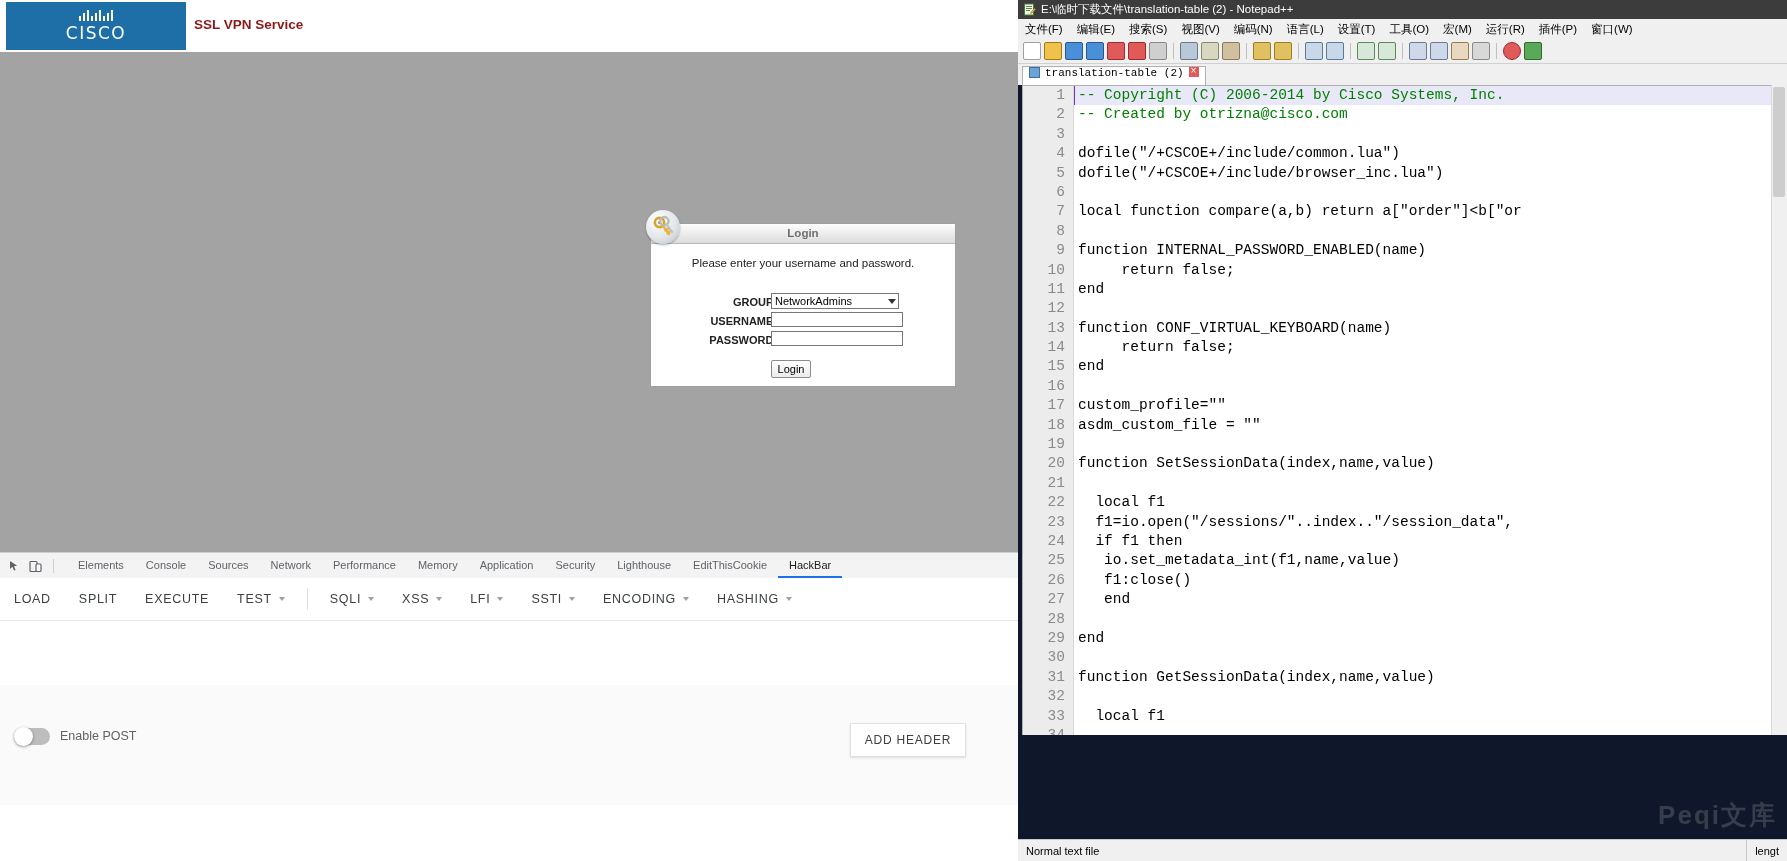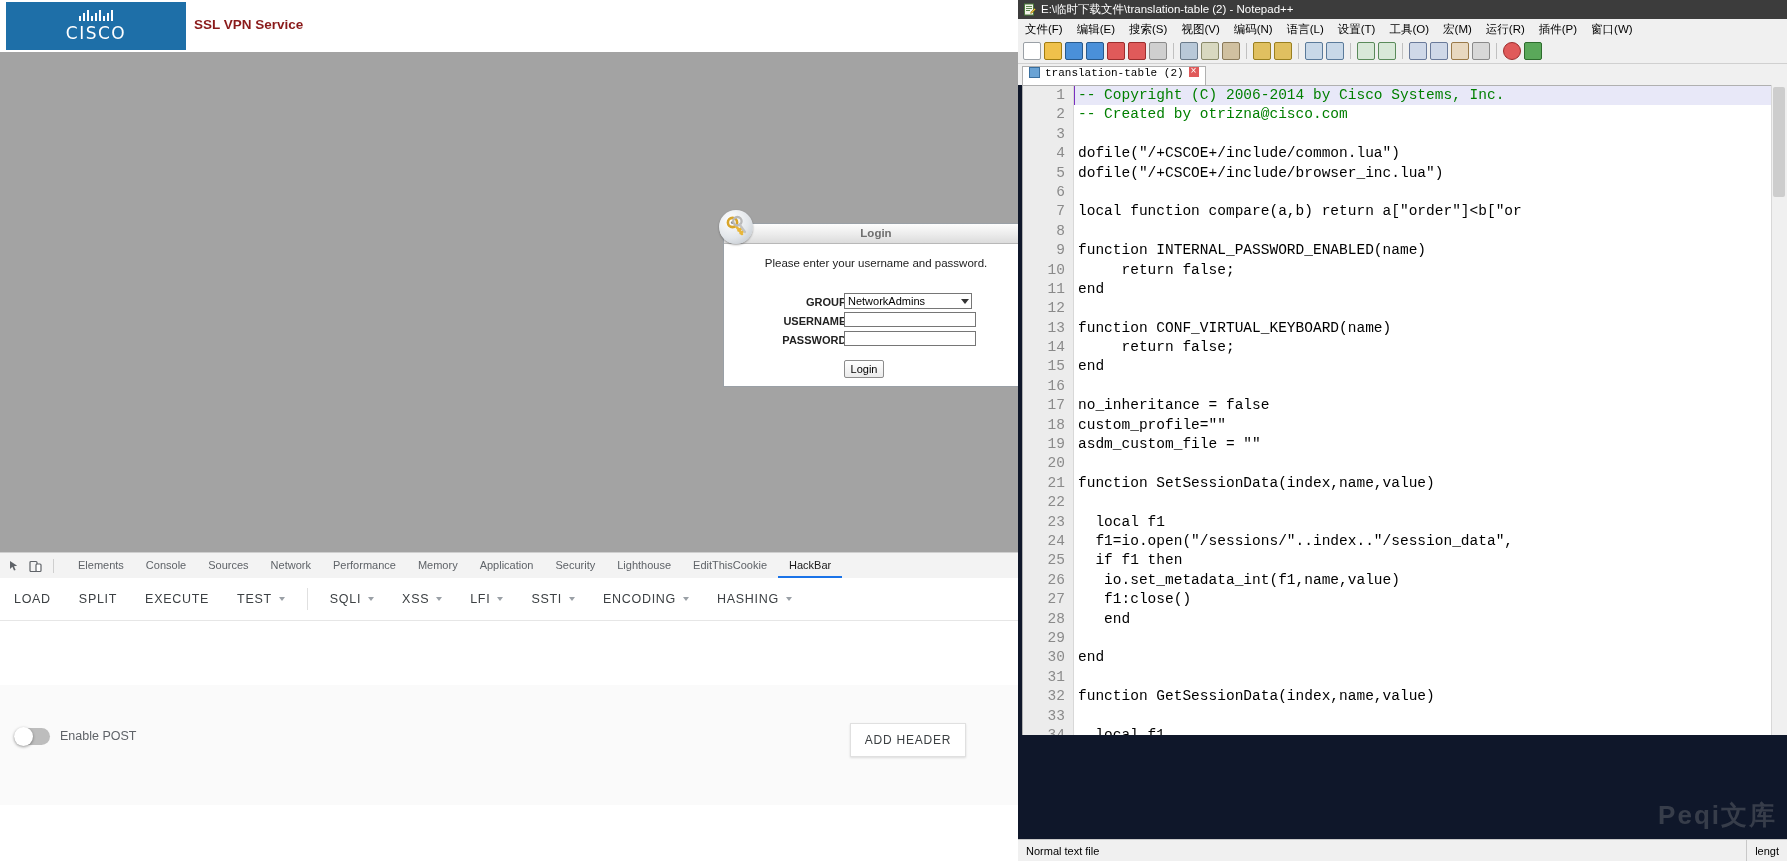--- a/index.html
+++ b/index.html
@@ -21,21 +21,21 @@
   .cisco-bars i:nth-child(4){height:5px}
   .cisco-bars i:nth-child(5){height:8px}
   .cisco-bars i:nth-child(6){height:11px}
   .cisco-bars i:nth-child(7){height:5px}
   .cisco-bars i:nth-child(8){height:8px}
   .cisco-bars i:nth-child(9){height:11px}
   .cisco-word{color:#fff;font-size:17px;letter-spacing:1.5px;font-family:"DejaVu Sans",sans-serif;}
   .svc-title{position:absolute;left:194px;top:17px;font-size:13.5px;font-weight:bold;color:#8a1a1a;}
 
   
-  .login-panel{position:absolute;left:723px;top:223px;width:306px;height:164px;
+  .login-panel{position:absolute;left:650px;top:223px;width:306px;height:164px;
                background:#fff;border:1px solid #9aa0a6;box-sizing:border-box;}
   .login-titlebar{position:absolute;left:0;top:0;width:100%;height:20px;
                   background:linear-gradient(to bottom,#fdfdfd 0%,#ededed 50%,#dcdcdc 100%);
                   border-bottom:1px solid #b8b8b8;box-sizing:border-box;}
   .login-title{position:absolute;left:0;top:3px;width:100%;text-align:center;
                font-size:11.5px;color:#6f6f6f;font-weight:bold;}
   .keys-badge{position:absolute;left:-5px;top:-14px;width:34px;height:34px;border-radius:50%;
               background:radial-gradient(circle at 35% 30%,#ffffff 0%,#e2e6ea 55%,#b9bfc6 100%);
               box-shadow:0 1px 2px rgba(0,0,0,.35);overflow:hidden;}
   .login-instr{position:absolute;left:0;top:33px;width:100%;text-align:center;font-size:11.5px;color:#222;}
@@ -383,21 +383,20 @@
         <div class="cl">local function compare(a,b) return a["order"]&lt;b["or</div>
         <div class="cl"> </div>
         <div class="cl">function INTERNAL_PASSWORD_ENABLED(name)</div>
         <div class="cl">     return false;</div>
         <div class="cl">end</div>
         <div class="cl"> </div>
         <div class="cl">function CONF_VIRTUAL_KEYBOARD(name)</div>
         <div class="cl">     return false;</div>
         <div class="cl">end</div>
         <div class="cl"> </div>
-        <div class="cl">no_inheritance = false</div>
         <div class="cl">custom_profile=""</div>
         <div class="cl">asdm_custom_file = ""</div>
         <div class="cl"> </div>
         <div class="cl">function SetSessionData(index,name,value)</div>
         <div class="cl"> </div>
         <div class="cl">  local f1</div>
         <div class="cl">  f1=io.open("/sessions/"..index.."/session_data",</div>
         <div class="cl">  if f1 then</div>
         <div class="cl">   io.set_metadata_int(f1,name,value)</div>
         <div class="cl">   f1:close()</div>

